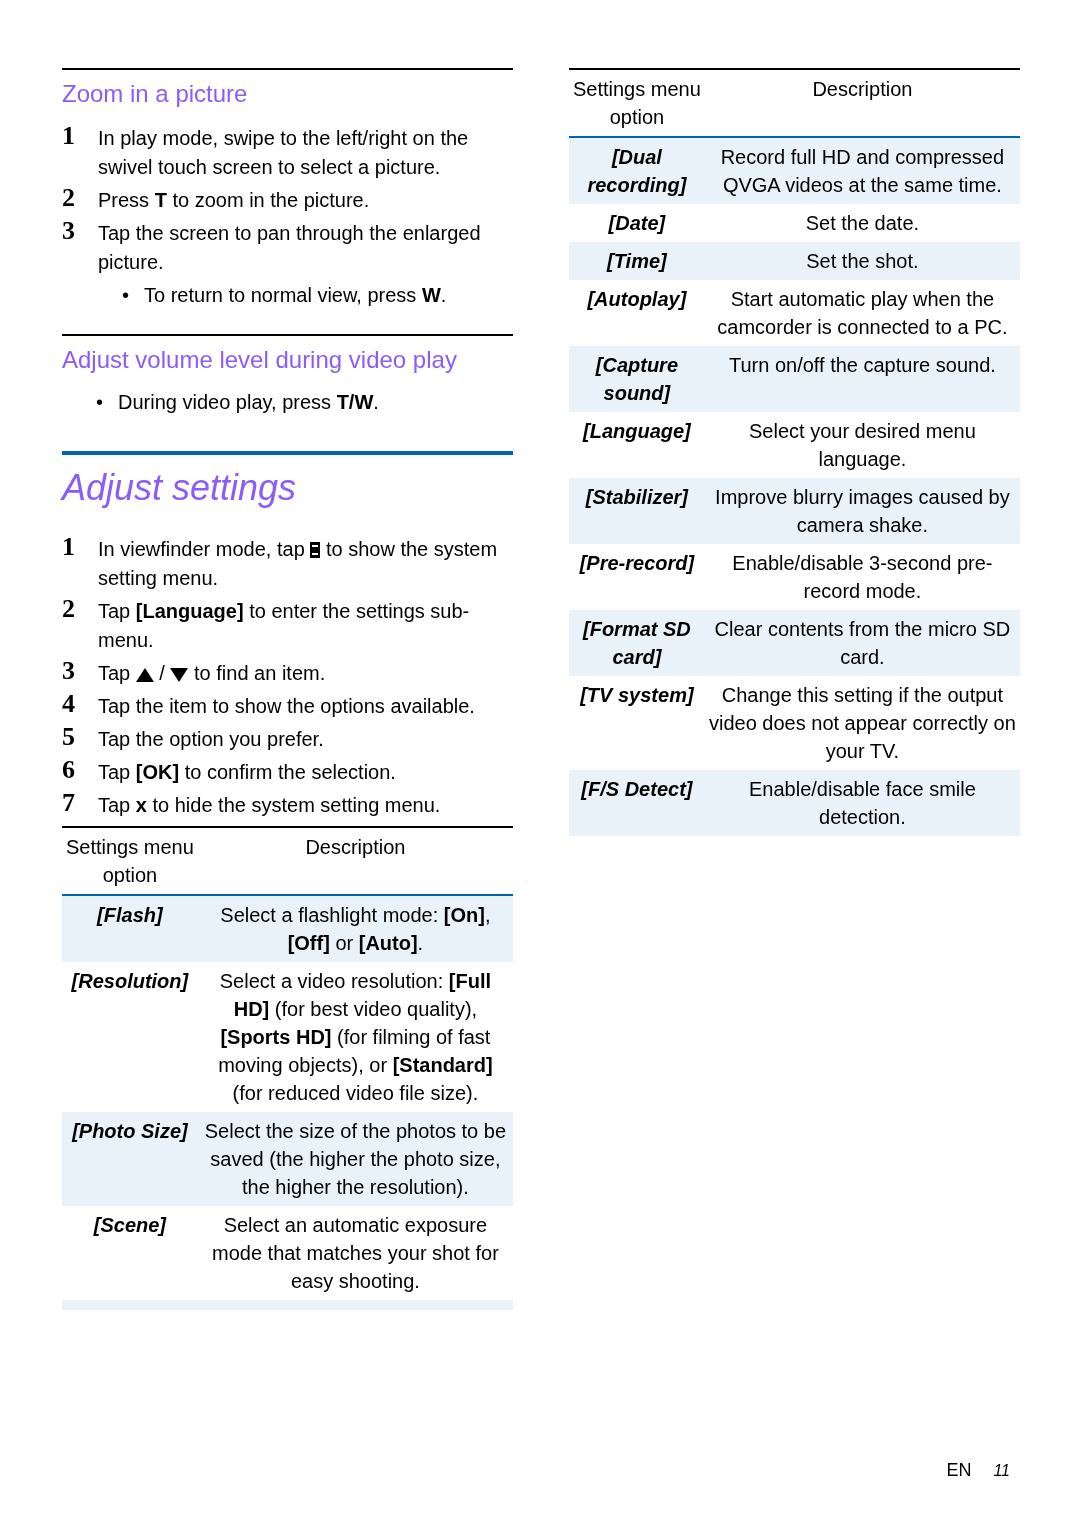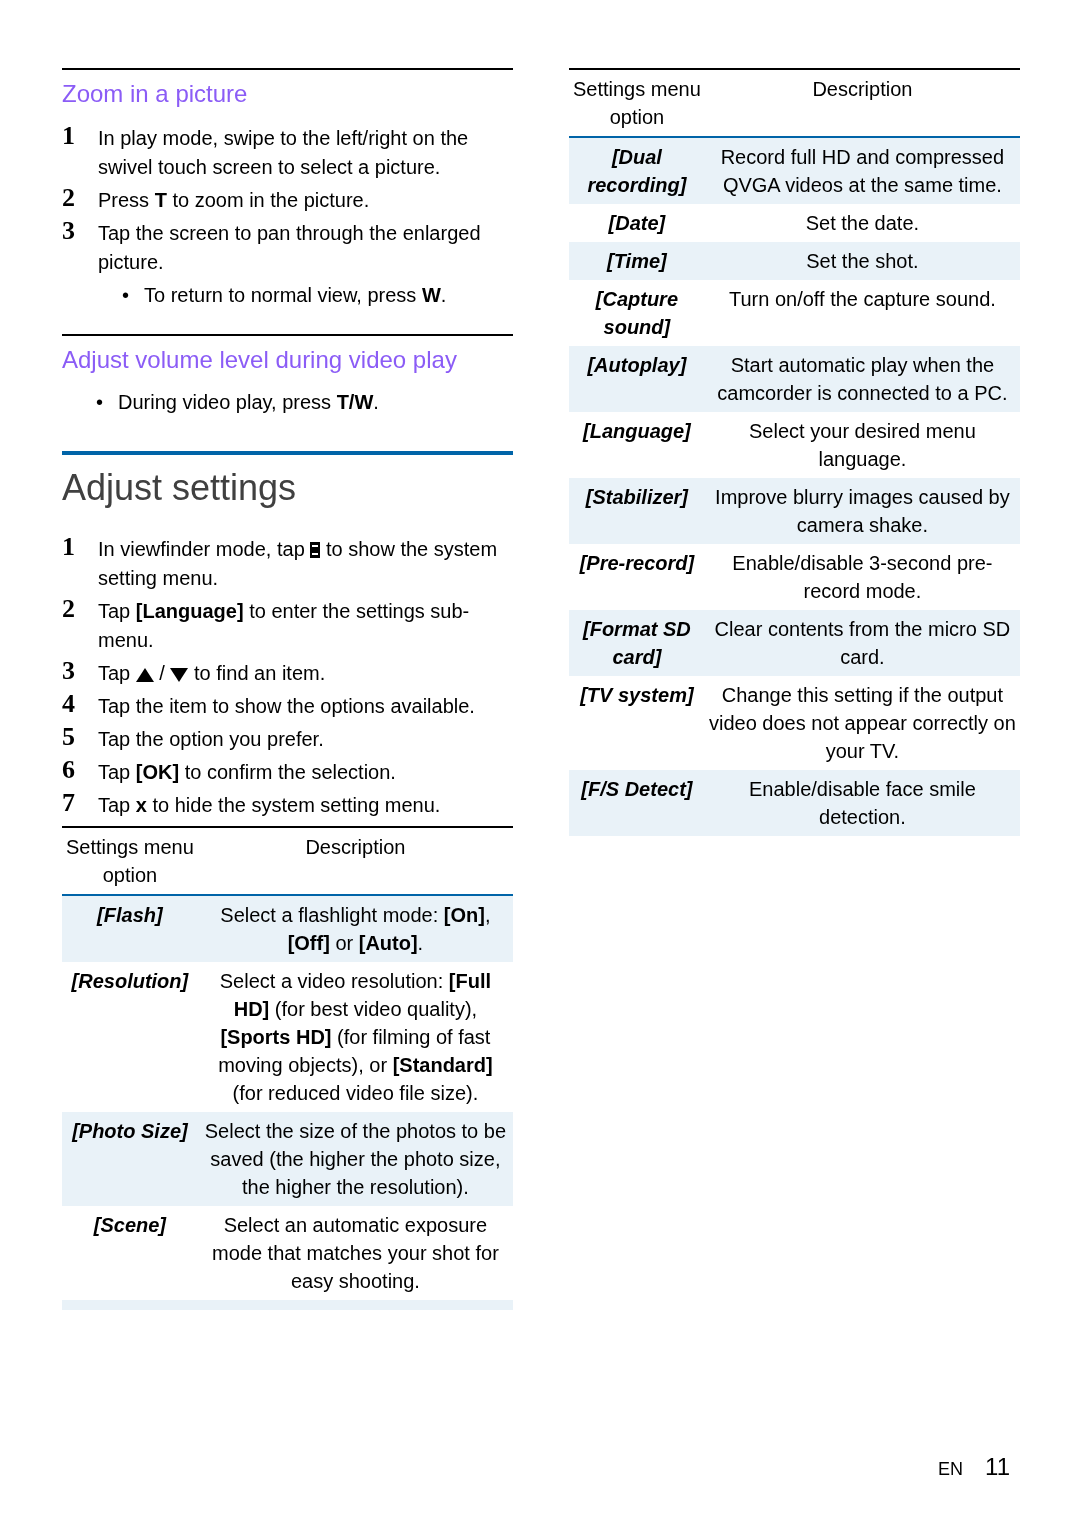--- a/index.html
+++ b/index.html
@@ -31,24 +31,25 @@
     font-size: 24px;
     font-weight: 400;
     margin-bottom: 14px;
   }
   .sec-hr {
     border: 0;
     border-top: 4px solid #0064a8;
     margin: 34px 0 12px 0;
   }
   .section-heading {
-    color: #404040;
+    color: #8b5cf6;
     font-size: 36px;
     font-weight: 400;
     margin-bottom: 24px;
+    font-style: italic;
   }
   .steps {
     list-style: none;
     padding: 0;
     font-size: 20px;
     line-height: 1.45;
   }
   .steps > li {
     display: flex;
     gap: 16px;
@@ -134,21 +135,21 @@
   .footer {
     position: absolute;
     bottom: 46px;
     right: 70px;
     font-size: 18px;
     display: flex;
     gap: 22px;
     align-items: baseline;
     justify-content: flex-end;
   }
-  .footer .pg { font-size: 24px; }
+  .footer .pg { font-size: 16px; font-style: italic; }
 </style>
 </head>
 <body>
 
 <div class="two-col">
 
   <div class="col">
     <hr class="sub-hr">
     <h3 class="sub-heading">Zoom in a picture</h3>
     <ol class="steps">
@@ -260,26 +261,26 @@
           </tr>
           <tr>
             <td><span class="opt">[Date]</span></td>
             <td>Set the date.</td>
           </tr>
           <tr>
             <td><span class="opt">[Time]</span></td>
             <td>Set the shot.</td>
           </tr>
           <tr>
+            <td><span class="opt">[Autoplay]</span></td>
+            <td>Start automatic play when the camcorder is connected to a PC.</td>
+          </tr>
+          <tr>
             <td><span class="opt">[Capture sound]</span></td>
             <td>Turn on/off the capture sound.</td>
-          </tr>
-          <tr>
-            <td><span class="opt">[Autoplay]</span></td>
-            <td>Start automatic play when the camcorder is connected to a PC.</td>
           </tr>
           <tr>
             <td><span class="opt">[Language]</span></td>
             <td>Select your desired menu language.</td>
           </tr>
           <tr>
             <td><span class="opt">[Stabilizer]</span></td>
             <td>Improve blurry images caused by camera shake.</td>
           </tr>
           <tr>

